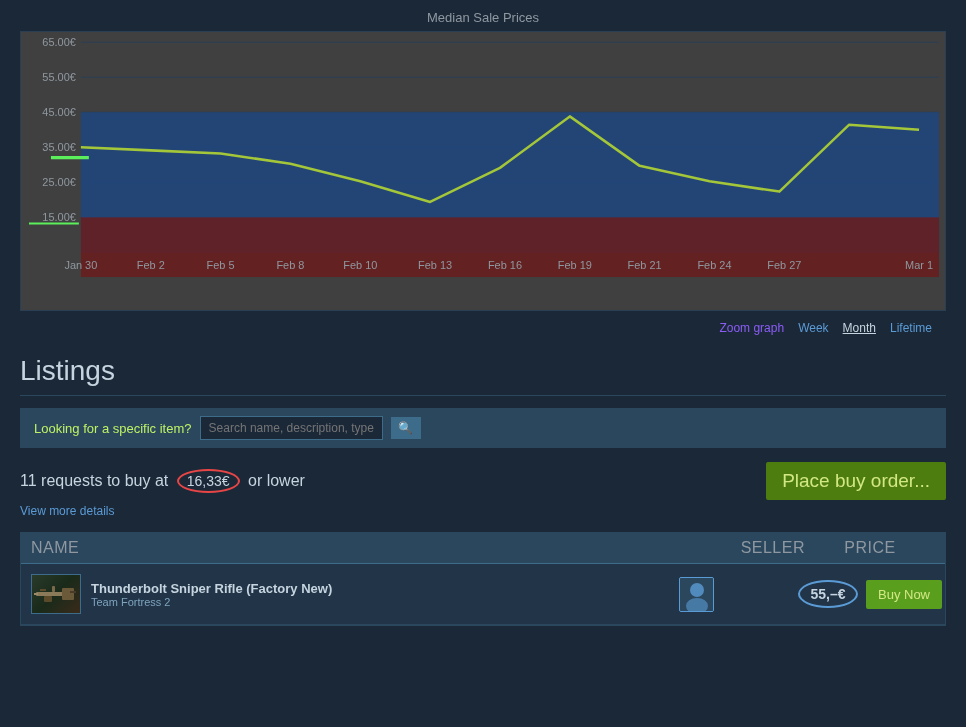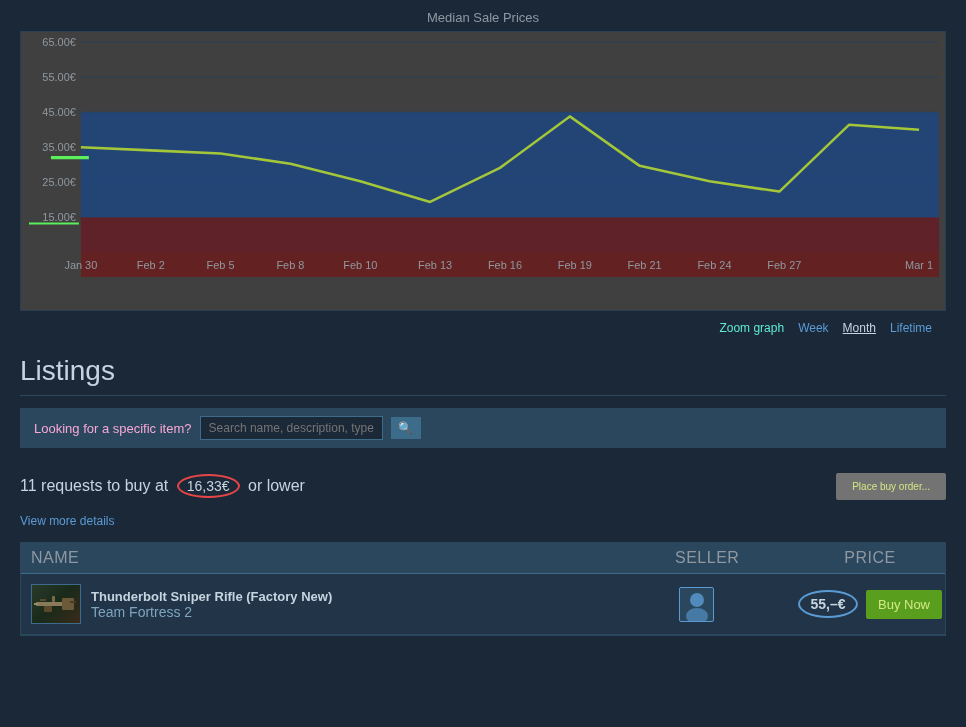--- a/index.html
+++ b/index.html
@@ -41,21 +41,21 @@
       display: flex;
       align-items: center;
       justify-content: flex-end;
       padding: 8px 10px;
       gap: 6px;
       font-size: 12px;
       color: #8f98a0;
     }
 
     .zoom-label {
-      color: #5eead4;
+      color: #8b5cf6;
       margin-right: 4px;
     }
 
     .zoom-btn {
       color: #5b9bd5;
       cursor: pointer;
       padding: 2px 4px;
       font-size: 12px;
       text-decoration: none;
     }
@@ -83,21 +83,21 @@
       background: #2a475e;
       padding: 8px 14px;
       display: flex;
       align-items: center;
       gap: 8px;
       margin-bottom: 14px;
     }
 
     .search-label {
       font-size: 13px;
-      color: #f9a8d4;
+      color: #bef264;
       white-space: nowrap;
     }
 
     .search-input {
       background: #1b2838;
       border: 1px solid #3d6b8a;
       color: #8f98a0;
       font-size: 12px;
       padding: 4px 8px;
       width: 183px;
@@ -120,29 +120,29 @@
       margin-bottom: 4px;
     }
 
     .buy-price-highlight {
       display: inline-block;
       border: 2px solid #e84646;
       border-radius: 50%;
       padding: 2px 8px;
       color: #c6d4df;
       font-size: 14px;
-      margin: 12px 4px;
+      margin: 4px 4px;
     }
 
     .place-buy-order-btn {
-      background: #737373;
+      background: #4d7c0f;
       color: #d2e885;
       border: none;
       padding: 8px 16px;
-      font-size: 10px;
+      font-size: 19px;
       cursor: pointer;
       border-radius: 2px;
     }
 
     .view-more-link {
       color: #5b9bd5;
       font-size: 12px;
       cursor: pointer;
       text-decoration: none;
       display: block;
@@ -203,21 +203,21 @@
     }
 
     .item-name {
       color: #c6d4df;
       font-size: 13px;
       font-weight: bold;
     }
 
     .item-game {
       color: #7ea4be;
-      font-size: 14px;
+      font-size: 11px;
     }
 
     .seller-cell {
       display: flex;
       justify-content: center;
       align-items: center;
     }
 
     .seller-avatar {
       width: 35px;
@@ -333,21 +333,21 @@
       <span>or lower</span>
     </div>
     <button class="place-buy-order-btn">Place buy order...</button>
   </div>
 
   <a class="view-more-link">View more details</a>
 
   <div class="listings-table">
     <div class="table-header">
       <span>NAME</span>
-      <span style="text-align:left;">SELLER</span>
+      <span style="text-align:right;">SELLER</span>
       <span style="text-align:center;">PRICE</span>
     </div>
 
     <div class="listing-row">
       <div class="listing-name-cell">
         <div class="item-image-placeholder">
           <div class="item-image-inner">
 
             <svg width="44" height="32" viewBox="0 0 44 32">
               <rect x="2" y="14" width="38" height="4" fill="#8a7a5a" rx="1"></rect>

